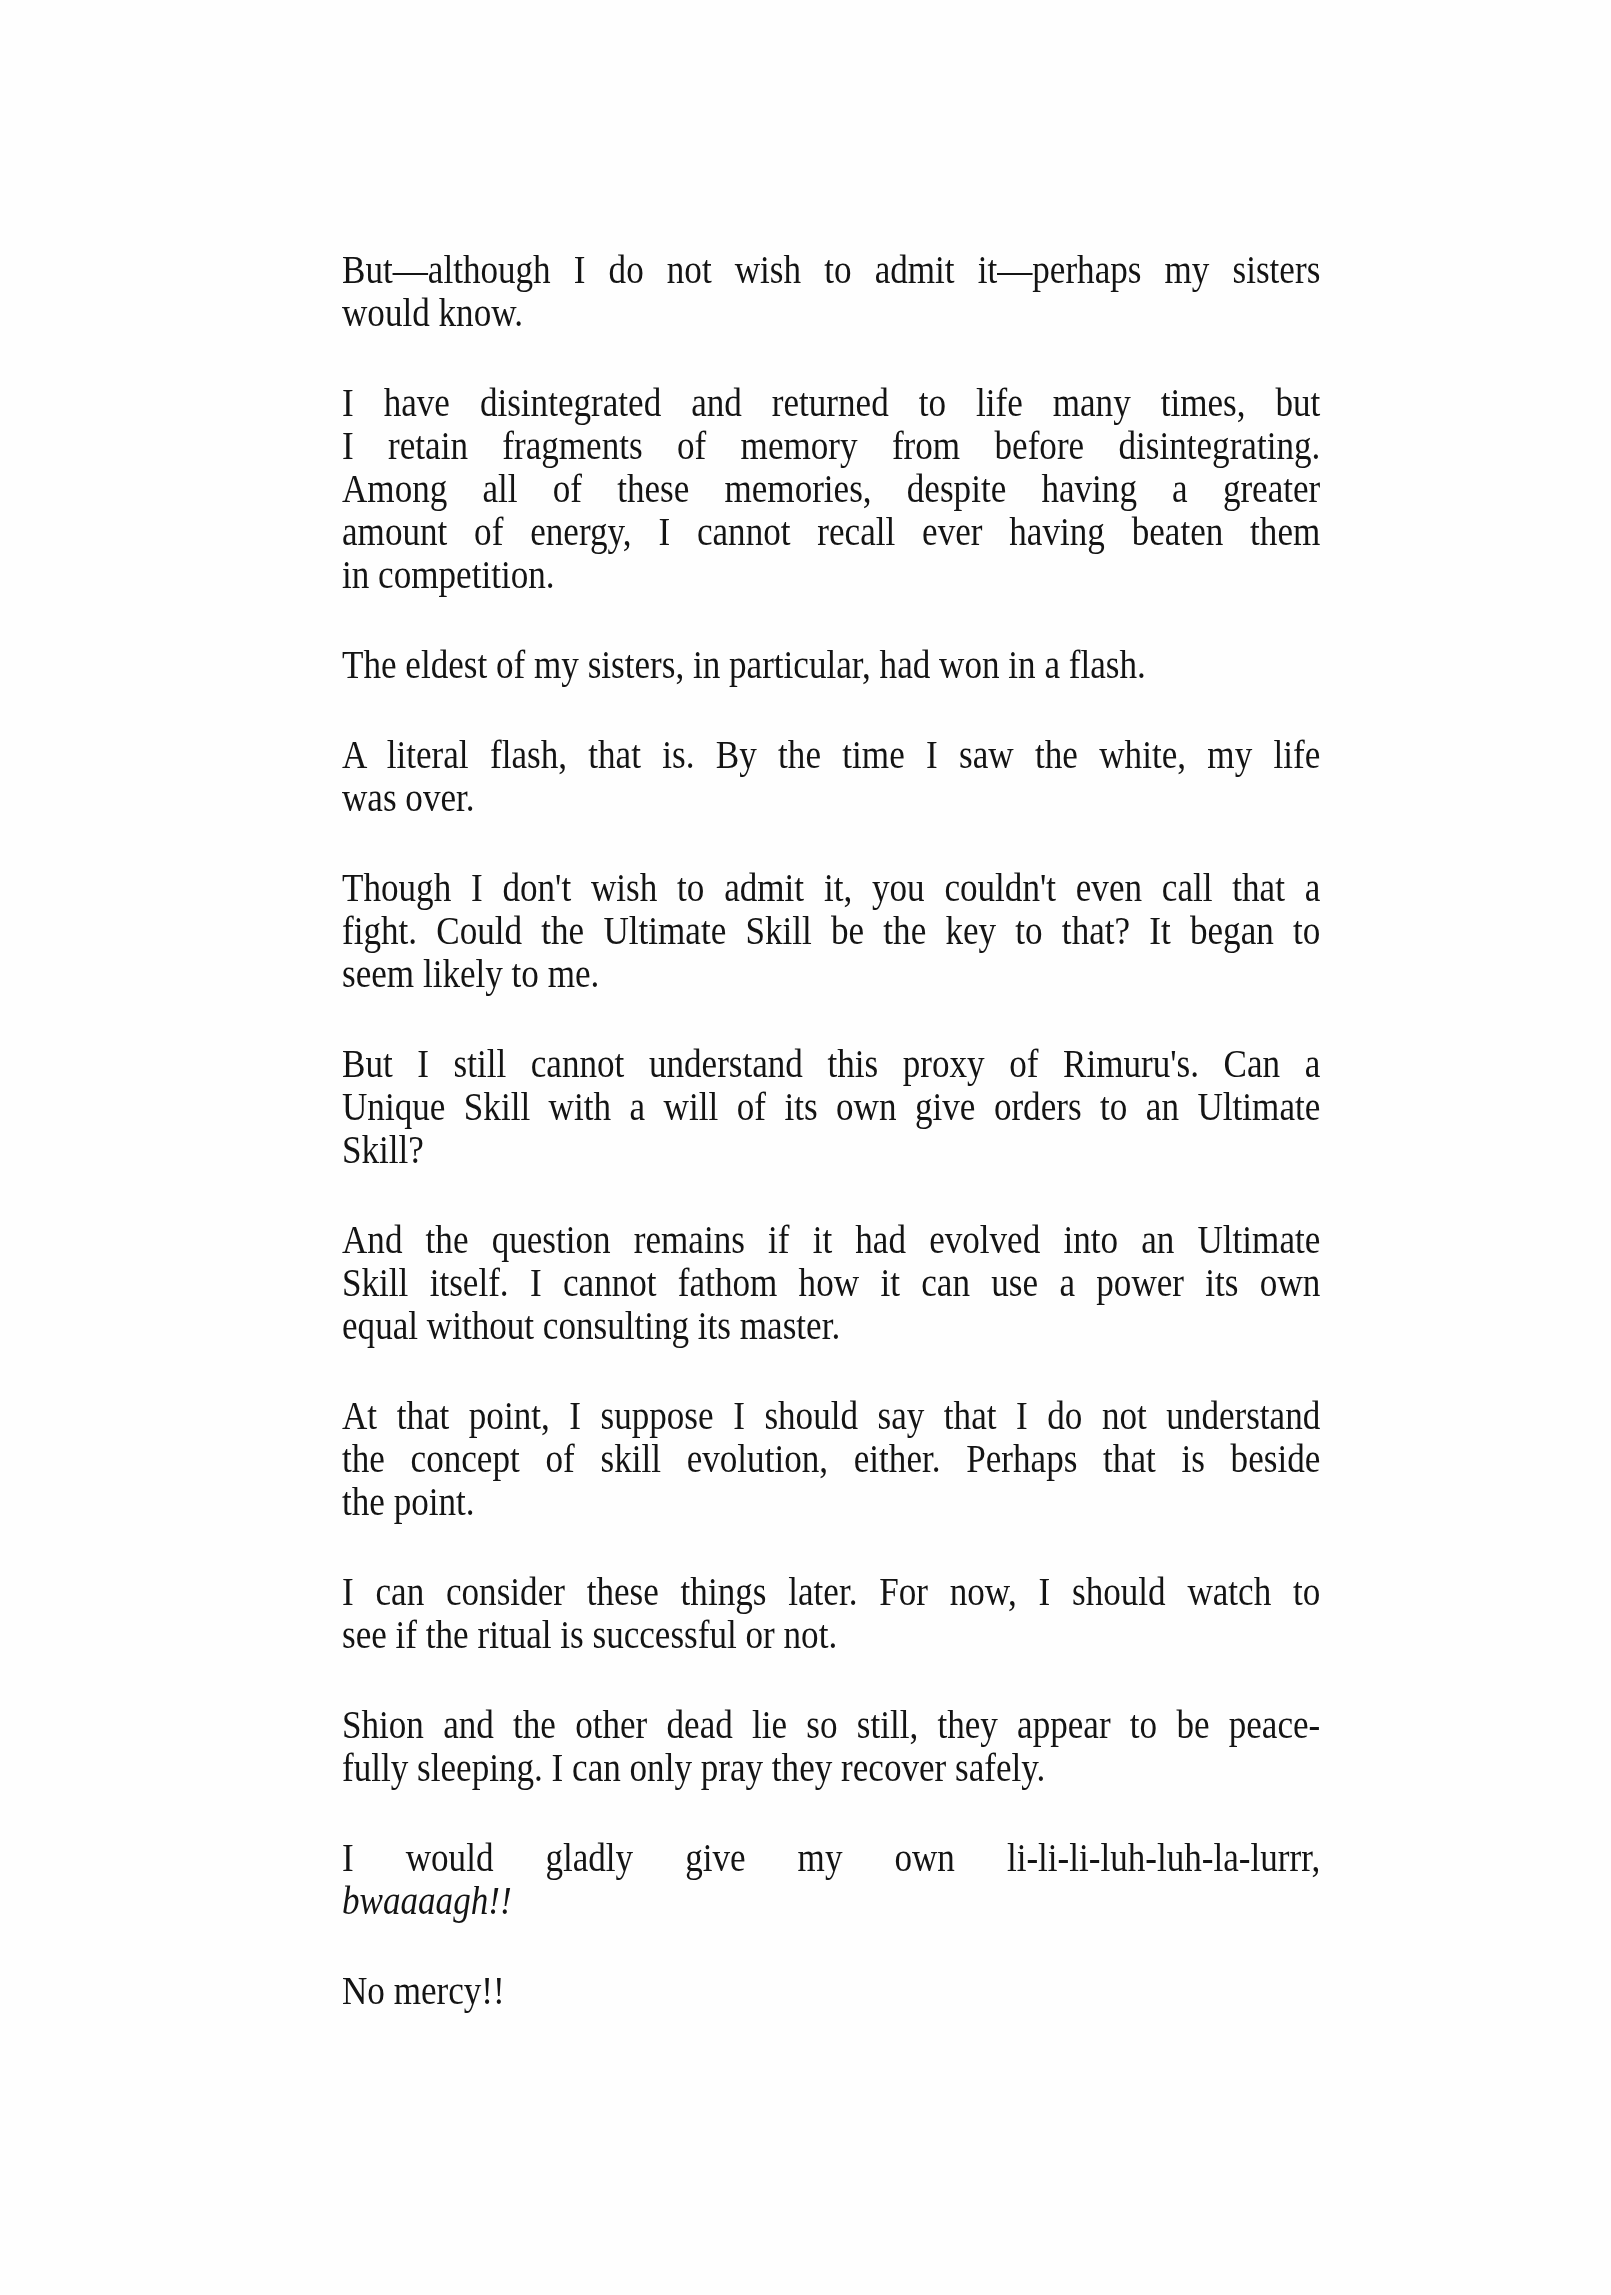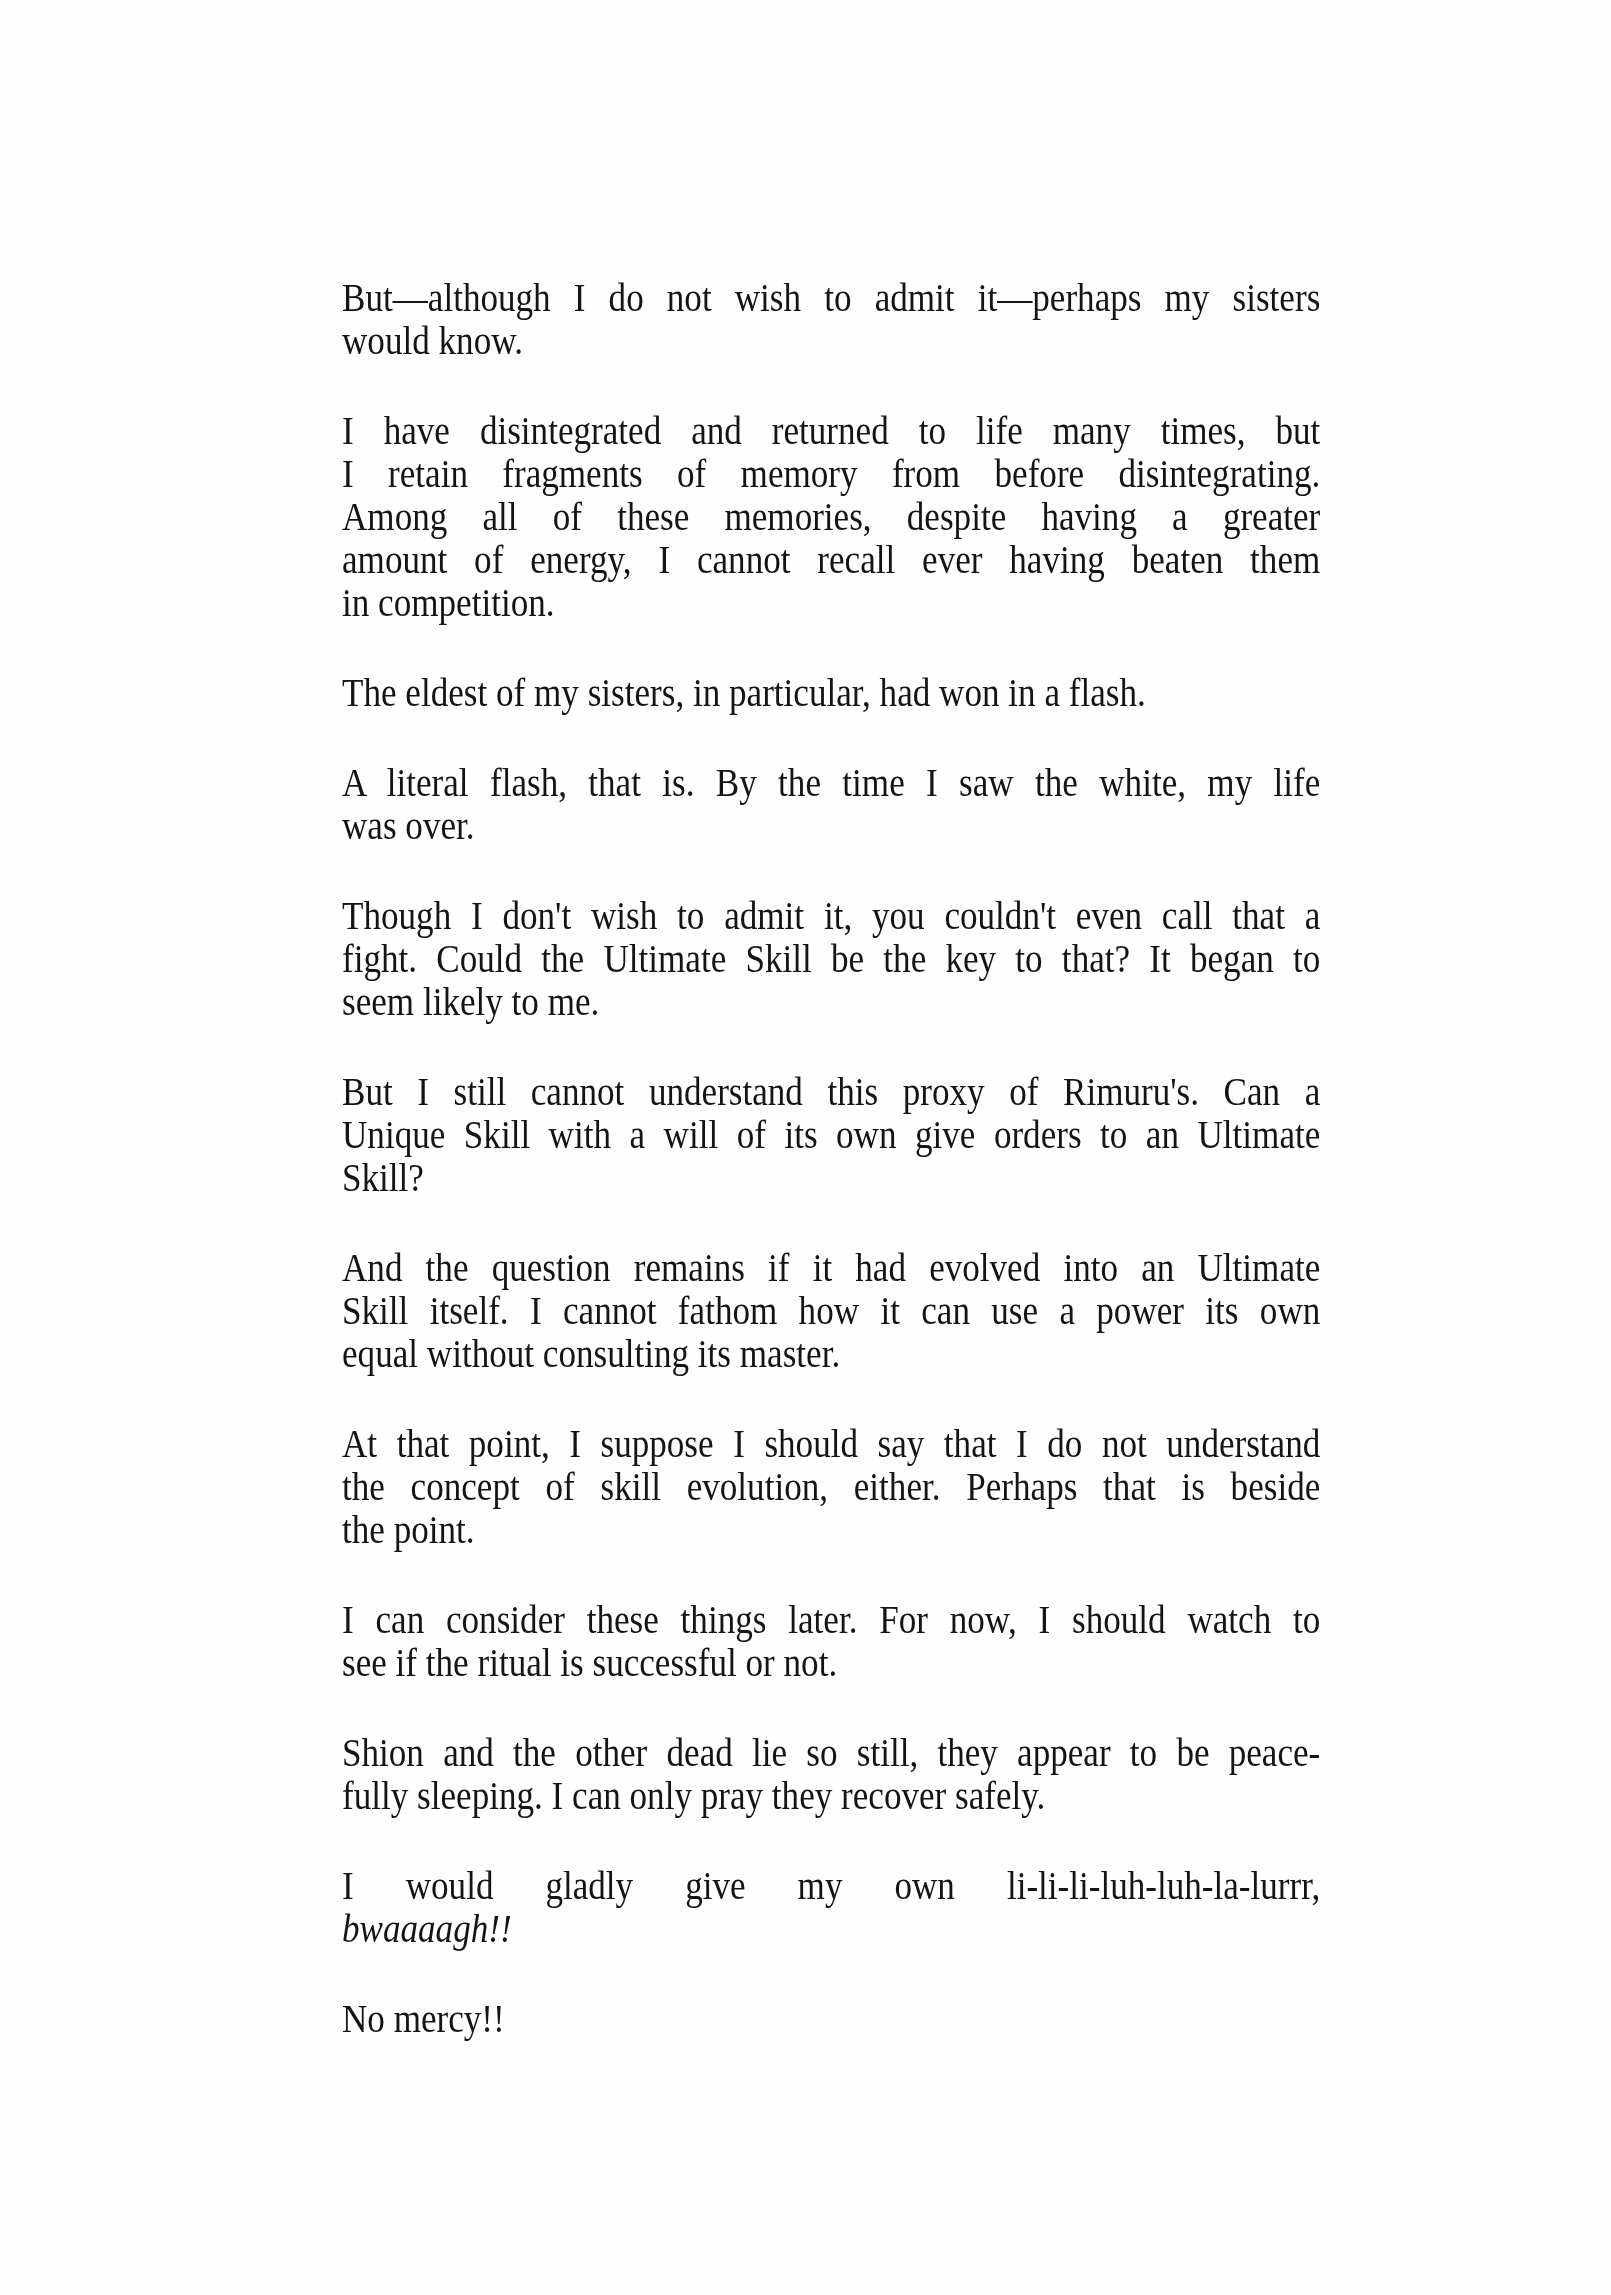--- a/index.html
+++ b/index.html
@@ -10,21 +10,20 @@
     position: relative;
     width: 1611px;
     height: 2295px;
     background: #fefefe;
     overflow: hidden;
     font-family: "Liberation Serif", "DejaVu Serif", serif;
   }
   .page {
     position: absolute;
     inset: 0;
-    margin-top: 28px;
   }
   .text-block {
     position: absolute;
     left: 342px;
     top: 248px;
     width: 1087px;               
     transform: scaleX(0.9);      
     transform-origin: 0 0;
     font-size: 39px;
     line-height: 43px;

